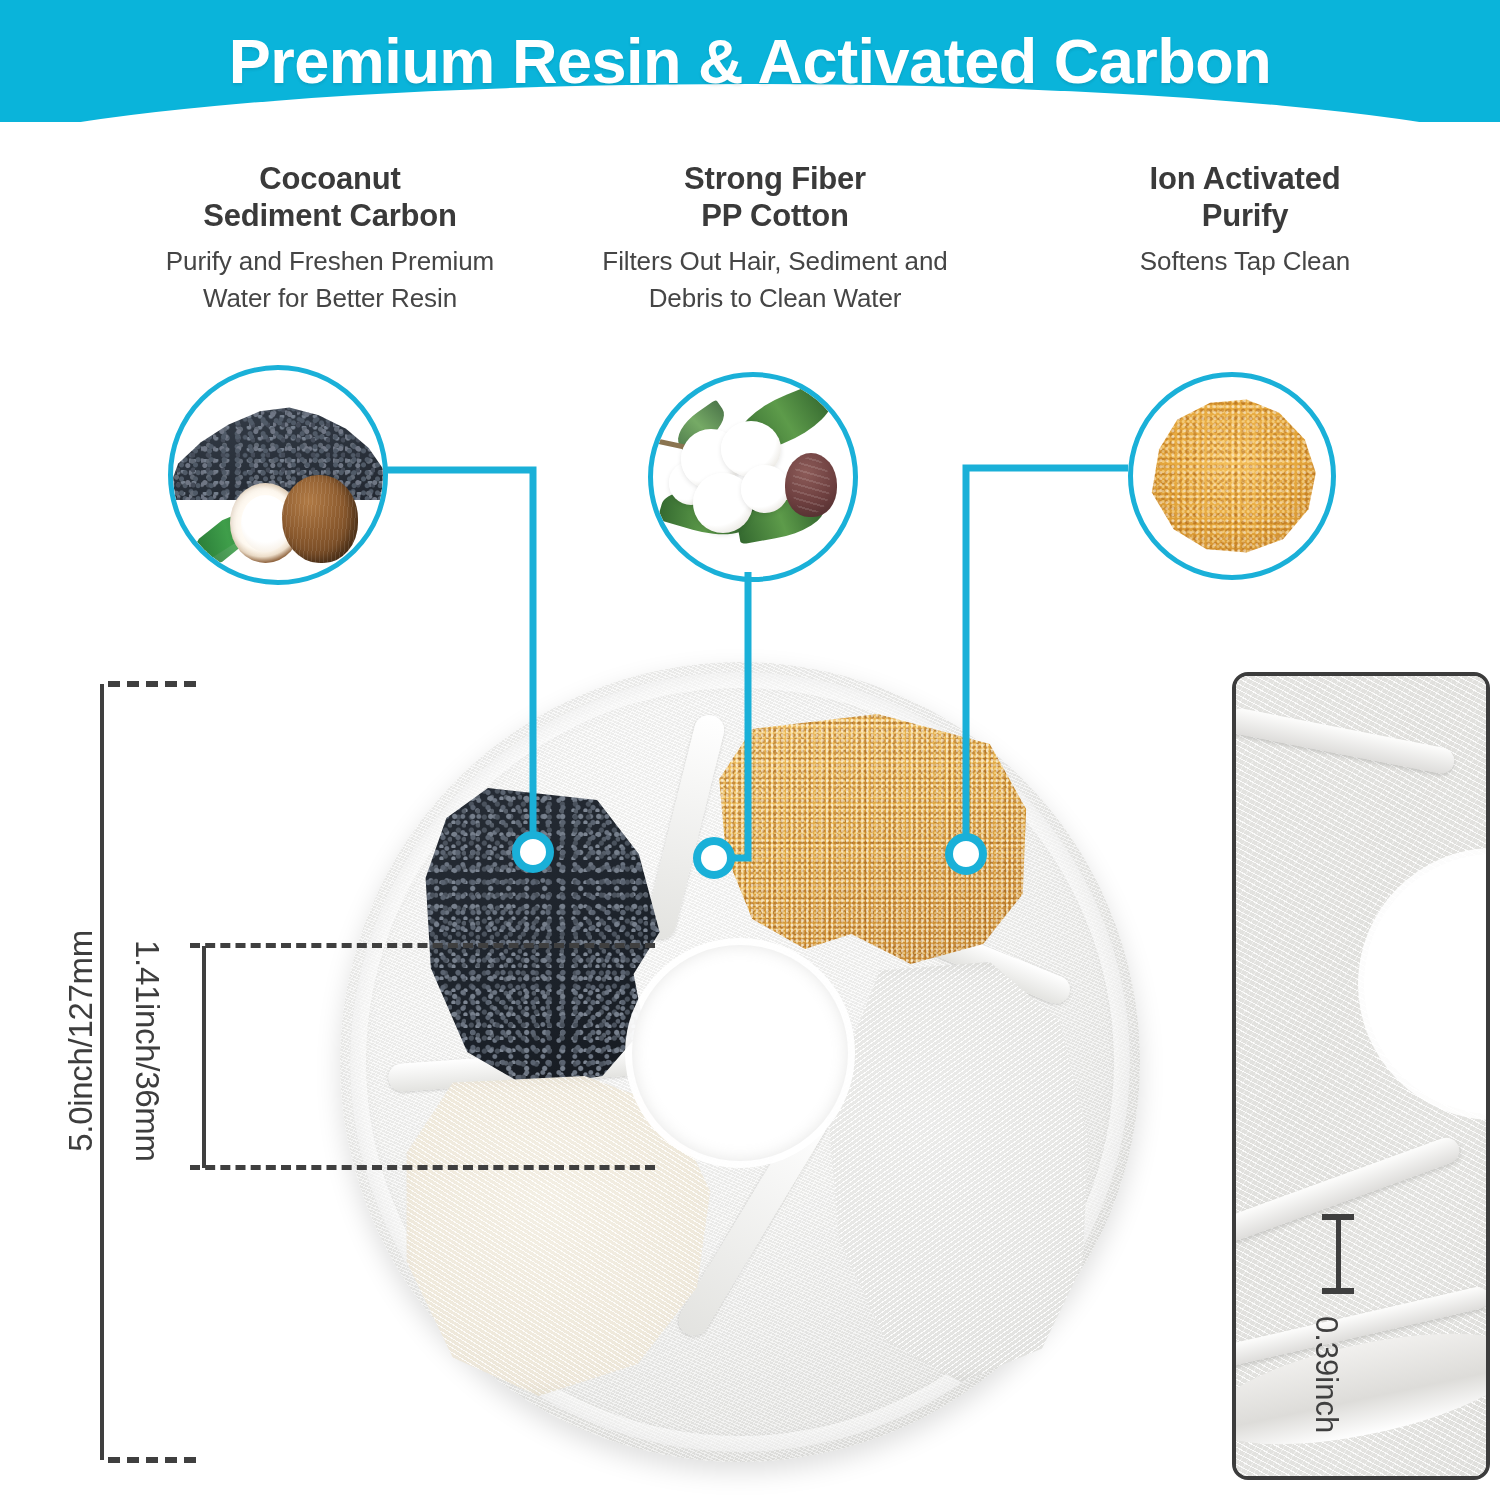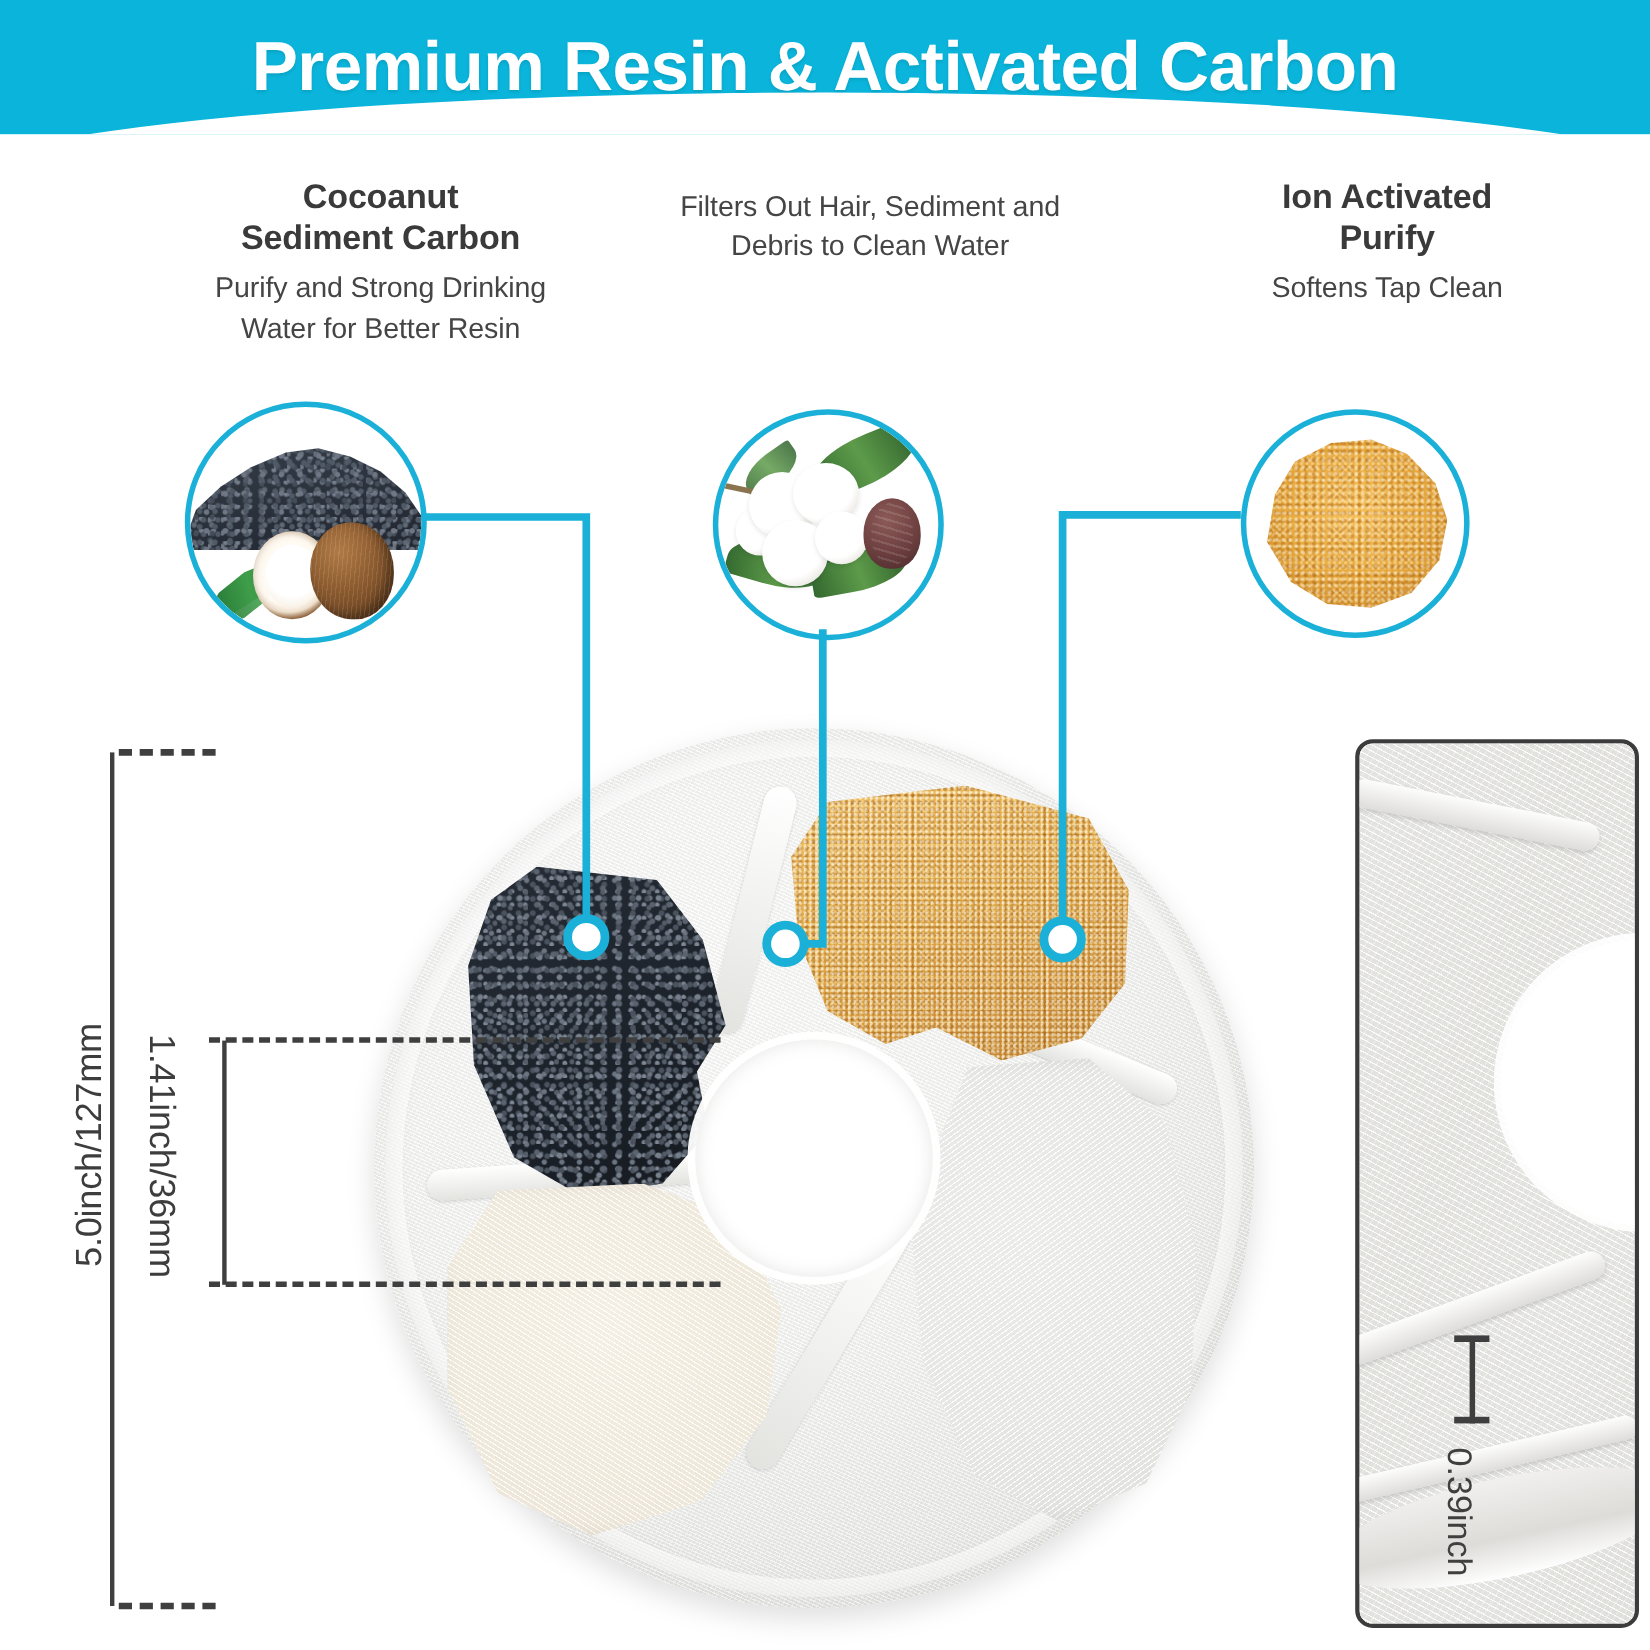--- a/index.html
+++ b/index.html
@@ -21,21 +21,21 @@
   }
   .banner-title{
     position:absolute;left:0;top:0;width:1500px;height:122px;
     display:flex;align-items:center;justify-content:center;
     color:#ffffff;font-size:63px;font-weight:bold;letter-spacing:-0.5px;
     text-shadow:0 2px 3px rgba(0,0,0,.10);
     white-space:nowrap;
   }
 
   
-  .features{position:absolute;left:16px;top:160px;width:1268px;height:200px;}
+  .features{position:absolute;left:0;top:160px;width:1268px;height:200px;}
   .feature{position:absolute;text-align:center;color:#3d3d3d;}
   .feature .ftitle{
     font-size:31px;font-weight:bold;line-height:1.20;letter-spacing:-0.2px;
     color:#3a3a3a;
   }
   .feature .fsub{
     margin-top:9px;font-size:26px;line-height:1.40;color:#454545;
     letter-spacing:-0.1px;
   }
   #feat-0{left:70px;top:0;width:520px;}
@@ -274,26 +274,30 @@
   <div class="banner-title">Premium Resin &amp; Activated Carbon</div>
 
   <div class="features">
 
     <div class="feature" id="feat-0">
       <div class="ftitle">
         <div>Cocoanut</div>
         <div>Sediment Carbon</div>
       </div>
       <div class="fsub">
-        <div>Purify and Strong Drinking</div>
+        <div>Purify and Freshen Premium</div>
         <div>Water for  Better Resin</div>
       </div>
     </div>
 
     <div class="feature" id="feat-1">
+      <div class="ftitle">
+        <div>Strong Fiber</div>
+        <div>PP Cotton</div>
+      </div>
       <div class="fsub">
         <div>Filters Out Hair, Sediment and</div>
         <div>Debris to Clean Water</div>
       </div>
     </div>
 
     <div class="feature" id="feat-2">
       <div class="ftitle">
         <div>Ion Activated</div>
         <div>Purify</div>

